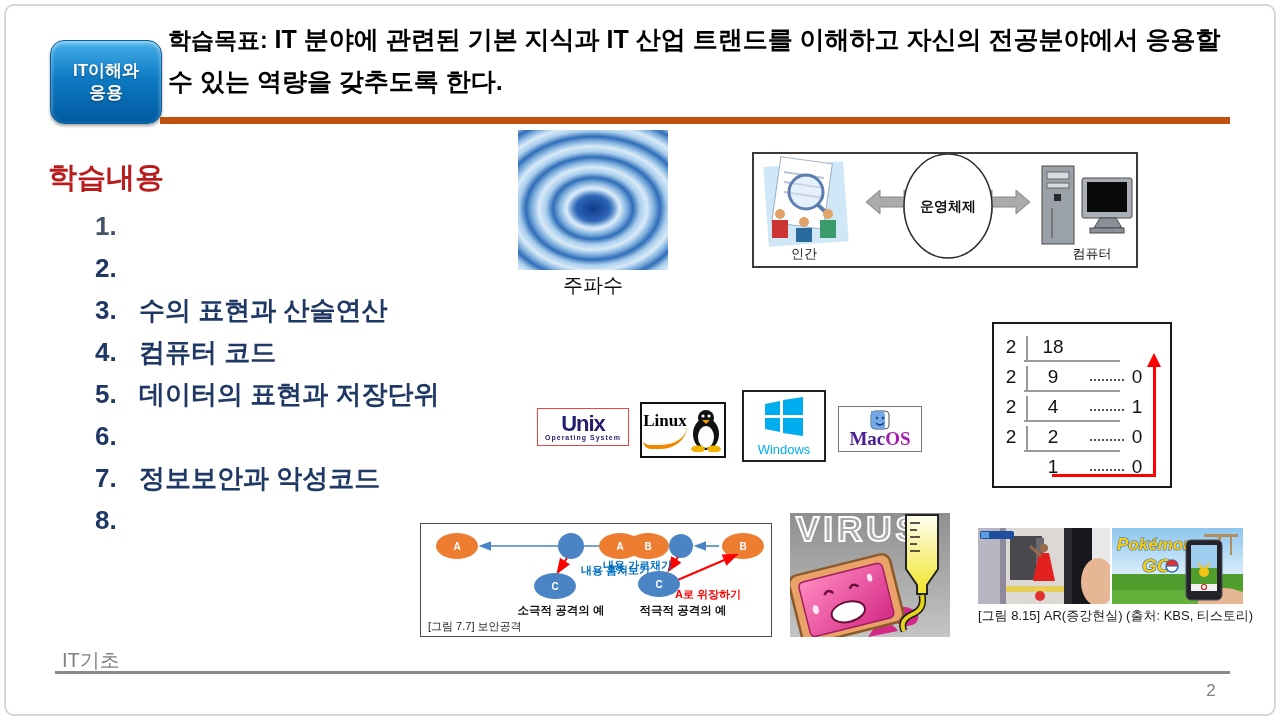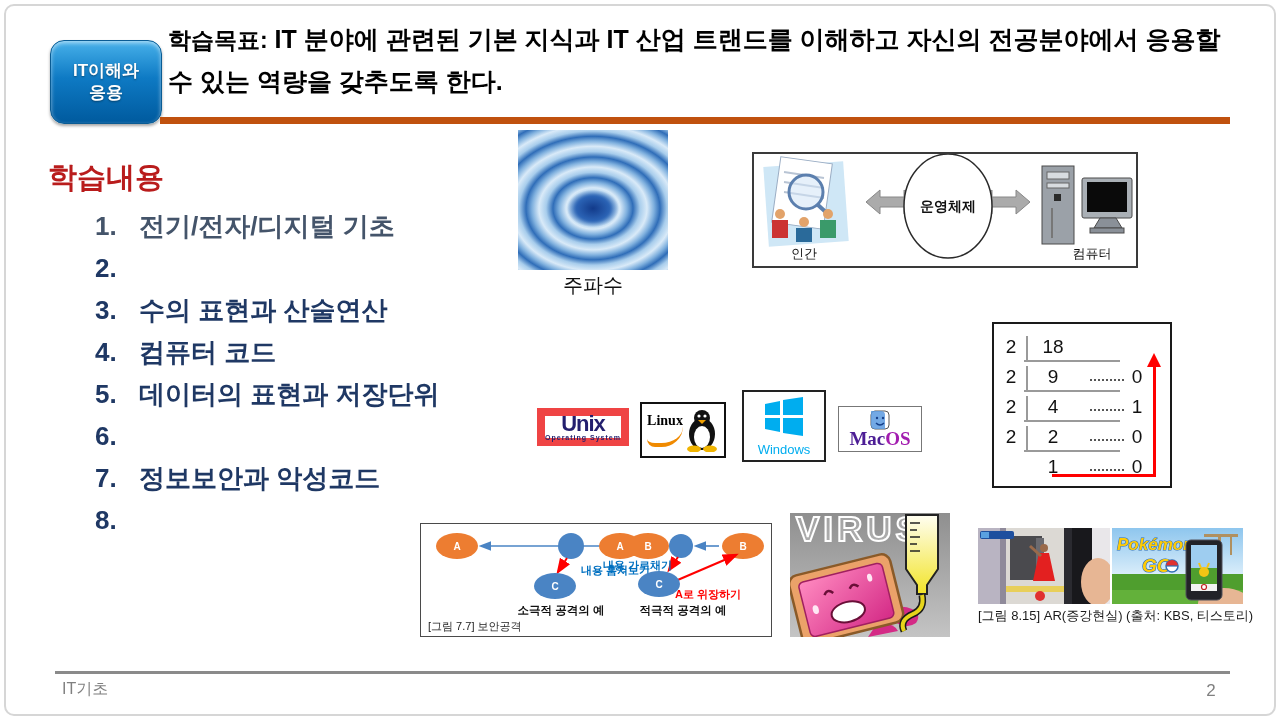--- a/index.html
+++ b/index.html
@@ -52,25 +52,25 @@
   .b-v{position:absolute;left:30px;width:58px;text-align:center;}
   .b-bar{position:absolute;left:32px;width:2px;height:26px;background:#9a9a9a;}
   .b-line{position:absolute;left:30px;width:96px;height:0;border-bottom:2px solid #9a9a9a;}
   .b-dots{position:absolute;left:96px;width:34px;height:13px;border-bottom:2px dotted #555;}
   .b-r{position:absolute;left:134px;width:18px;text-align:center;}
   .b-arrow-h{position:absolute;left:58px;top:150px;width:104px;height:3px;background:#FF0000;}
   .b-arrow-v{position:absolute;left:159px;top:42px;width:3px;height:111px;background:#FF0000;}
   .b-arrow-head{position:absolute;left:153px;top:29px;width:0;height:0;border-left:7px solid transparent;border-right:7px solid transparent;border-bottom:14px solid #FF0000;}
   
   .logo-box{background:#fff;box-sizing:border-box;display:flex;flex-direction:column;align-items:center;justify-content:center;}
-  .unix-box{left:537px;top:408px;width:92px;height:38px;border:8px solid #ef4444;}
+  .unix-box{left:537px;top:408px;width:92px;height:38px;border:1px solid #ef4444;}
   .unix-title{font-size:22px;font-weight:bold;color:#231f6e;line-height:20px;letter-spacing:-1px;}
   .unix-sub{font-size:7px;font-weight:bold;color:#231f6e;letter-spacing:1px;}
   .linux-box{left:640px;top:402px;width:86px;height:56px;border:2px solid #111;flex-direction:row;gap:2px;}
-  .linux-word{font-family:"Liberation Serif", serif;font-weight:bold;font-size:14px;color:#000;border-bottom:4px solid #f08a00;border-radius:0 0 60% 8px;padding-bottom:14px;}
+  .linux-word{font-family:"Liberation Serif", serif;font-weight:bold;font-size:17px;color:#000;border-bottom:4px solid #f08a00;border-radius:0 0 60% 8px;padding-bottom:14px;}
   .windows-box{left:742px;top:390px;width:84px;height:72px;border:2px solid #222;}
   .win-text{font-size:13px;color:#00ADEF;margin-top:4px;}
   .mac-box{left:838px;top:406px;width:84px;height:46px;border:1px solid #777;}
   .mac-text{font-family:"Liberation Serif", serif;font-size:19px;font-weight:bold;line-height:18px;}
   .mac-text .mac{color:#4c1d95;}
   .mac-text .os{color:#a21caf;}
   
   .security{left:420px;top:523px;width:352px;height:114px;border:1px solid #4a4a4a;background:#fff;box-sizing:border-box;}
   .sec-node-label{font-size:10px;font-weight:bold;fill:#fff;}
   .sec-blue-label{font-size:11px;font-weight:bold;fill:#0070C0;}
@@ -82,42 +82,41 @@
   .virus-text{position:absolute;left:6px;top:-4px;font-size:35px;font-weight:bold;letter-spacing:4px;color:rgba(255,255,255,0.18);-webkit-text-stroke:2px #ffffff;z-index:1;}
   .virus svg{position:absolute;left:0;top:0;z-index:2;}
   
   .ar-left{left:978px;top:528px;width:132px;height:76px;overflow:hidden;}
   .ar-right{left:1112px;top:528px;width:131px;height:76px;overflow:hidden;}
   .poke-title{font-style:italic;font-weight:bold;font-size:17px;fill:#FFCB05;stroke:#2E6DB4;stroke-width:1px;paint-order:stroke;}
   .poke-go{font-style:italic;font-weight:bold;font-size:19px;fill:#FFCB05;stroke:#2E6DB4;stroke-width:1.2px;paint-order:stroke;}
   .ar-caption{left:978px;top:607px;width:280px;font-size:13px;color:#1a1a1a;}
   
   .footer-line{left:55px;top:671px;width:1175px;height:3px;background:#8a8a8a;}
-  .footer-course{left:62px;top:679px;font-size:16px;color:#808080;}
+  .footer-course{left:62px;top:647px;font-size:20px;color:#808080;}
   .footer-page{left:1196px;top:681px;width:30px;text-align:center;font-size:17px;color:#808080;}
 </style>
 </head>
 <body>
 
 <div class="abs slide-frame"></div>
 
 <div class="abs badge">
   <span>IT이해와</span>
   <span>응용</span>
 </div>
 <div class="abs title">
   <span class="t-prefix">학습목표:</span><span class="t-body"> IT 분야에 관련된 기본 지식과 IT 산업 트랜드를 이해하고 자신의 전공분야에서 응용할 수 있는 역량을 갖추도록 한다.</span>
 </div>
 <div class="abs title-underline"></div>
 
 <div class="abs content-heading">학습내용</div>
 <div class="abs content-list">
   <div class="li first">
       <span class="num">1.</span>
-      <span class="lbl">전기/전자/디지털 기초</span>
     </div>
   <div class="li">
       <span class="num">2.</span>
     </div>
   <div class="li">
       <span class="num">3.</span>
       <span class="lbl">수의 표현과 산술연산</span>
     </div>
   <div class="li">
       <span class="num">4.</span>

